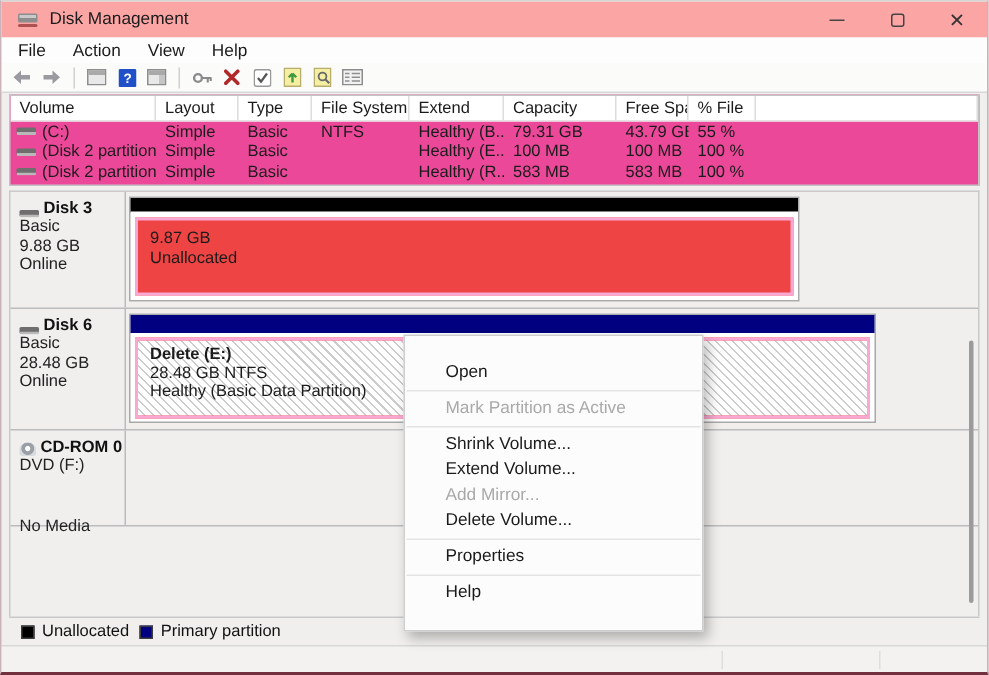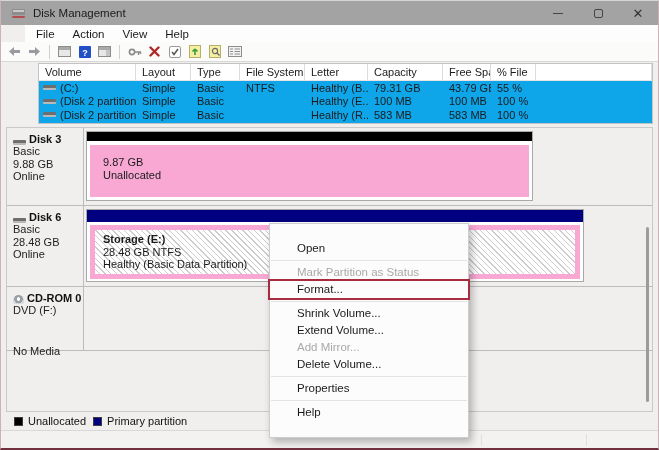--- a/index.html
+++ b/index.html
@@ -4,43 +4,43 @@
 <style>
   * { box-sizing: border-box; margin: 0; padding: 0; }
   html,body { width:659px; height:450px; }
   body { font-family:"Liberation Sans", sans-serif; background:#d8d8d8; }
 
   .window { position:relative; width:659px; height:450px; background:#f0efee;
             border-left:1px solid #c9b3b8; border-right:1px solid #c9b3b8;
             border-top:1px solid #d6d6d6; border-bottom:2px solid #72303f; overflow:hidden; }
 
   
-  .titlebar { height:24px; background:#a3a3a3; display:flex; align-items:center; padding-left:10px; }
+  .titlebar { height:24px; background:#fca5a5; display:flex; align-items:center; padding-left:10px; }
   .title-icon { width:15px; height:13px; margin-right:7px; }
   .title-text { font-size:11.5px; color:#1b1b1b; }
   .win-controls { margin-left:auto; display:flex; align-items:center; height:100%; }
   .win-btn { width:40px; height:100%; display:flex; align-items:center; justify-content:center;
              font-size:12px; color:#333; cursor:default; }
   .maxi-box { width:9px; height:9px; border:1px solid #444; border-radius:2px; }
   .mini-bar { width:10px; height:1px; background:#444; }
   .close-x { font-size:13px; }
 
   
-  .menubar { height:17px; background:#fdfdfd; display:flex; align-items:center; padding-left:2px;margin-left:24px; }
+  .menubar { height:17px; background:#fdfdfd; display:flex; align-items:center; padding-left:2px; }
   .menu-top-item { font-size:11.5px; color:#1b1b1b; padding:0 9px; }
 
   
   .toolbar { height:20px; background:#fbfbfa; border-bottom:1px solid #d8d8d8;
              display:flex; align-items:center; padding-left:5px; gap:3px; }
   .tool-btn { width:17px; height:16px; display:flex; align-items:center; justify-content:center; }
   .tool-sep { width:1px; height:14px; background:#d0d0d0; margin:0 3px; }
 
   
   .table-pane { position:absolute; left:5px; right:5px; top:62px; height:61px;
-                background:#0ea5e9; border:1px solid #c3c3c3; overflow:hidden;margin-left:32px; }
+                background:#ec4899; border:1px solid #c3c3c3; overflow:hidden; }
   .vt-header { display:flex; height:17px; border-bottom:1px solid #e4e4e4; background:#fff; }
   .vt-hcell { font-size:11px; color:#1b1b1b; padding:2px 0 0 6px; border-right:1px solid #dcdcdc; overflow:hidden; white-space:nowrap; }
   .vt-row { display:flex; height:13.5px; align-items:center; }
   .vt-cell { font-size:11px; color:#1b1b1b; padding-left:6px; overflow:hidden; white-space:nowrap; }
   .c0{width:97px} .c1{width:55px} .c2{width:49px} .c3{width:65px}
   .c4{width:63px} .c5{width:75px} .c6{width:48px} .c7{width:45px} .cf{flex:1}
   .vol-cell { display:flex; align-items:center; gap:4px; padding-left:4px; }
   .drive-glyph { display:inline-block; width:13px; height:5px; background:#6e6e6e;
                  border-radius:1px; border-bottom:2px solid #b9b9b9; flex:0 0 auto; }
 
@@ -53,21 +53,21 @@
   .disk-name { font-size:11px; font-weight:bold; color:#111; display:flex; align-items:flex-end; gap:3px; white-space:nowrap; }
   .disk-sub { font-size:11px; color:#222; line-height:12.5px; white-space:nowrap; }
   .cd-glyph { display:inline-block; width:11px; height:9px; border-radius:50% 50% 20% 20%;
               background:radial-gradient(circle at 50% 45%, #fff 0 1.5px, #9aa0a6 2px 4px, #d7dade 4.5px); flex:0 0 auto; }
   .graph-area { flex:1; position:relative; padding:3px 0 0 2px; }
   .part-block { border:1px solid #a9a9a9; background:#fff; }
   .pb-d3 { width:447px; height:70px; }
   .pb-d6 { width:498px; height:73px; }
   .color-bar { height:10px; background:#000; border-bottom:1px solid #fff; }
   .bar-primary { height:12px; background:#000080; }
-  .part-body { margin:3px; border:5px solid #f9a8d4; background:#f9a8d4;
+  .part-body { margin:3px; border:2px solid #f9a8d4; background:#ef4444;
                padding:6px 0 0 8px; font-size:11px; color:#1b1b1b; line-height:12.5px; }
   .body-d3 { height:52px; }
   .body-d6 { height:54px; padding-top:3px;
              background-image:repeating-linear-gradient(45deg,#ffffff 0 3px,#cccccc 3px 4px); }
   .body-d6 .pt-title { font-weight:bold; }
   .vscroll { position:absolute; right:3px; top:99px; width:3px; height:175px; background:#9b9b9b; border-radius:2px; }
 
   
   .legend { position:absolute; left:5px; right:5px; top:410px; height:19px;
             border-top:1px solid #c9c9c9; background:#f0efee; display:flex; align-items:center;
@@ -189,21 +189,21 @@
         </svg>
     </div>
   </div>
 
   <div class="table-pane">
     <div class="vt-header">
       <div class="vt-hcell c0">Volume</div>
       <div class="vt-hcell c1">Layout</div>
       <div class="vt-hcell c2">Type</div>
       <div class="vt-hcell c3">File System</div>
-      <div class="vt-hcell c4">Letter</div>
+      <div class="vt-hcell c4">Extend</div>
       <div class="vt-hcell c5">Capacity</div>
       <div class="vt-hcell c6">Free Spa...</div>
       <div class="vt-hcell c7">% File</div>
       <div class="vt-hcell cf"></div>
     </div>
 
     <div class="vt-row">
       <div class="vt-cell c0 vol-cell">
           <span class="drive-glyph"></span>
           <span>(C:)</span>
@@ -274,21 +274,21 @@
             <span>Disk 6</span>
           </div>
         <div class="disk-sub">Basic</div>
         <div class="disk-sub">28.48 GB</div>
         <div class="disk-sub">Online</div>
       </div>
       <div class="graph-area">
         <div class="part-block pb-d6">
           <div class="bar-primary"></div>
           <div class="part-body body-d6">
-            <div class="pt-title">Storage (E:)</div>
+            <div class="pt-title">Delete (E:)</div>
             <div>28.48 GB NTFS</div>
             <div>Healthy (Basic Data Partition)</div>
           </div>
         </div>
       </div>
     </div>
 
     <div class="disk-row row-cd">
       <div class="disk-label">
         <div class="disk-name">
@@ -316,22 +316,21 @@
   </div>
 
   <div class="statusbar">
     <div class="status-sep" style="left:480px"></div>
     <div class="status-sep" style="left:585px"></div>
   </div>
 
   <div class="context-menu">
     <div class="menu-item">Open</div>
     <div class="menu-sep"></div>
-    <div class="menu-item disabled">Mark Partition as Status</div>
-    <div class="menu-item highlighted">Format...</div>
+    <div class="menu-item disabled">Mark Partition as Active</div>
     <div class="menu-sep"></div>
     <div class="menu-item">Shrink Volume...</div>
     <div class="menu-item">Extend Volume...</div>
     <div class="menu-item disabled">Add Mirror...</div>
     <div class="menu-item">Delete Volume...</div>
     <div class="menu-sep"></div>
     <div class="menu-item">Properties</div>
     <div class="menu-sep"></div>
     <div class="menu-item">Help</div>
   </div>

